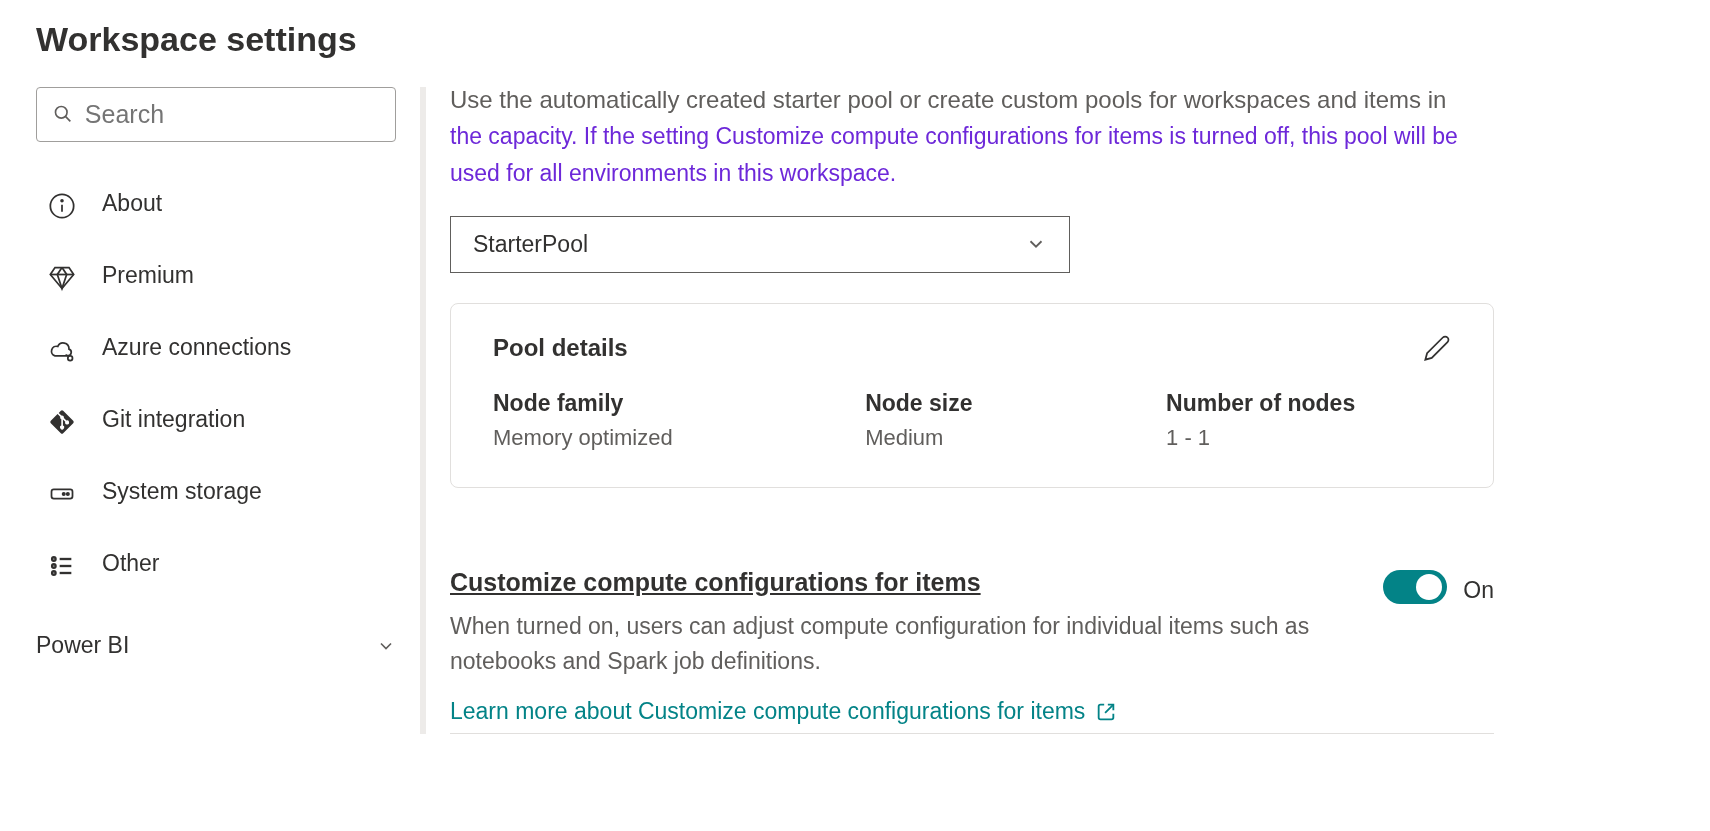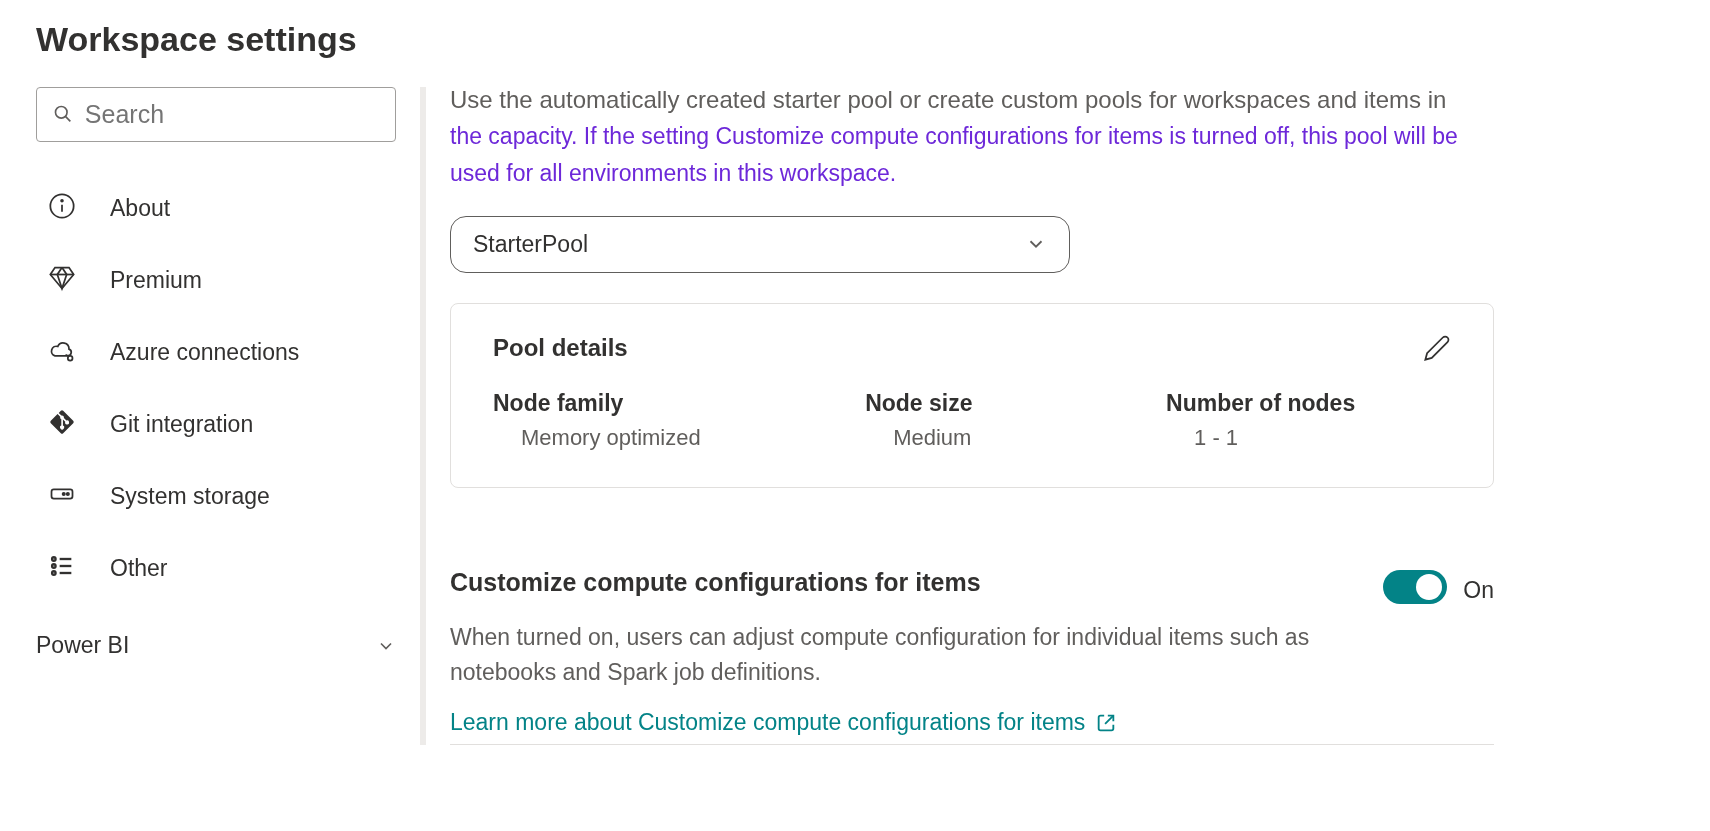--- a/index.html
+++ b/index.html
@@ -8,49 +8,49 @@
     .container { display: flex; flex-direction: column; padding: 20px 36px 0 36px; }
     .page-title { font-size: 34px; font-weight: 700; margin-bottom: 28px; }
     
     .content-wrap { display: flex; gap: 24px; }
     
     .sidebar { width: 360px; flex-shrink: 0; }
     .search-box { display: flex; align-items: center; gap: 12px; border: 1px solid #a09e9c; border-radius: 4px; padding: 12px 16px; margin-bottom: 28px; }
     .search-box input { border: none; outline: none; font-size: 25px; color: #605e5c; width: 100%; background: transparent; }
     .search-icon { width: 22px; height: 22px; color: #605e5c; }
     
-    .nav-item { display: flex; align-items: flex-end; gap: 32px; padding: 20px 10px; cursor: pointer; }
+    .nav-item { display: flex; align-items: flex-start; gap: 24px; padding: 20px 10px; cursor: pointer; }
     .nav-icon { width: 32px; height: 32px; display: flex; align-items: center; justify-content: center; color: #323130; }
     .nav-icon svg { width: 28px; height: 28px; }
     .nav-label { font-size: 23px; color: #323130; }
     
     .section-header { display: flex; align-items: center; justify-content: space-between; padding: 30px 0 14px 0; cursor: pointer; }
     .section-header-label { font-size: 23px; color: #323130; }
     .chevron { width: 20px; height: 20px; color: #605e5c; }
     
     .divider { width: 6px; background: #edebe9; flex-shrink: 0; }
     
     .main { flex: 1; padding-top: 0; padding-right: 180px; }
     .cut-text { font-size: 24px; color: #605e5c; line-height: 1.55; margin-top: -6px; }
     .desc-text { font-size: 23px; color: #6d28d9; line-height: 1.6; margin-bottom: 24px; }
     
-    .dropdown { display: flex; align-items: center; justify-content: space-between; border: 1px solid #605e5c; border-radius: 16px; padding: 14px 22px; width: 620px; cursor: pointer; margin-bottom: 30px; }
+    .dropdown { display: flex; align-items: center; justify-content: space-between; border: 1px solid #605e5c; border-radius: 0; padding: 14px 22px; width: 620px; cursor: pointer; margin-bottom: 30px; }
     .dropdown-label { font-size: 23px; color: #323130; }
     .dropdown-chevron { width: 22px; height: 22px; color: #605e5c; }
     
     .card { border: 1px solid #e1dfdd; border-radius: 8px; padding: 30px 42px 36px 42px; margin-bottom: 80px; }
     .card-header { display: flex; justify-content: space-between; align-items: center; margin-bottom: 28px; }
     .card-title { font-size: 24px; font-weight: 600; }
     .edit-icon { width: 28px; height: 28px; color: #323130; cursor: pointer; }
     .card-grid { display: grid; grid-template-columns: 1fr 0.8fr 0.8fr; gap: 16px; }
     .field-label { font-size: 23px; font-weight: 600; margin-bottom: 8px; }
-    .field-value { font-size: 22px; color: #605e5c; margin-left: 28px; }
+    .field-value { font-size: 22px; color: #605e5c; }
     
     .setting-row { display: flex; justify-content: space-between; align-items: flex-start; gap: 40px; }
-    .setting-title { font-size: 25px; font-weight: 600; margin-bottom: 23px; }
+    .setting-title { font-size: 25px; font-weight: 600; margin-bottom: 12px; text-decoration: underline; }
     .setting-desc { font-size: 23px; color: #605e5c; line-height: 1.55; max-width: 940px; margin-bottom: 18px; }
     .toggle-wrap { display: flex; align-items: flex-end; gap: 16px; margin-top: 2px; }
     .toggle { width: 64px; height: 34px; background: #038387; border-radius: 17px; position: relative; cursor: pointer; }
     .toggle-knob { width: 26px; height: 26px; background: #fff; border-radius: 50%; position: absolute; top: 4px; right: 5px; }
     .toggle-label { font-size: 23px; }
     .link { color: #038387; font-size: 23px; text-decoration: none; display: inline-flex; align-items: center; gap: 10px; cursor: pointer; }
     .link-icon { width: 22px; height: 22px; }
     .hr { border: none; border-top: 1px solid #e1dfdd; margin-top: 8px; }
   </style>
 </head>

